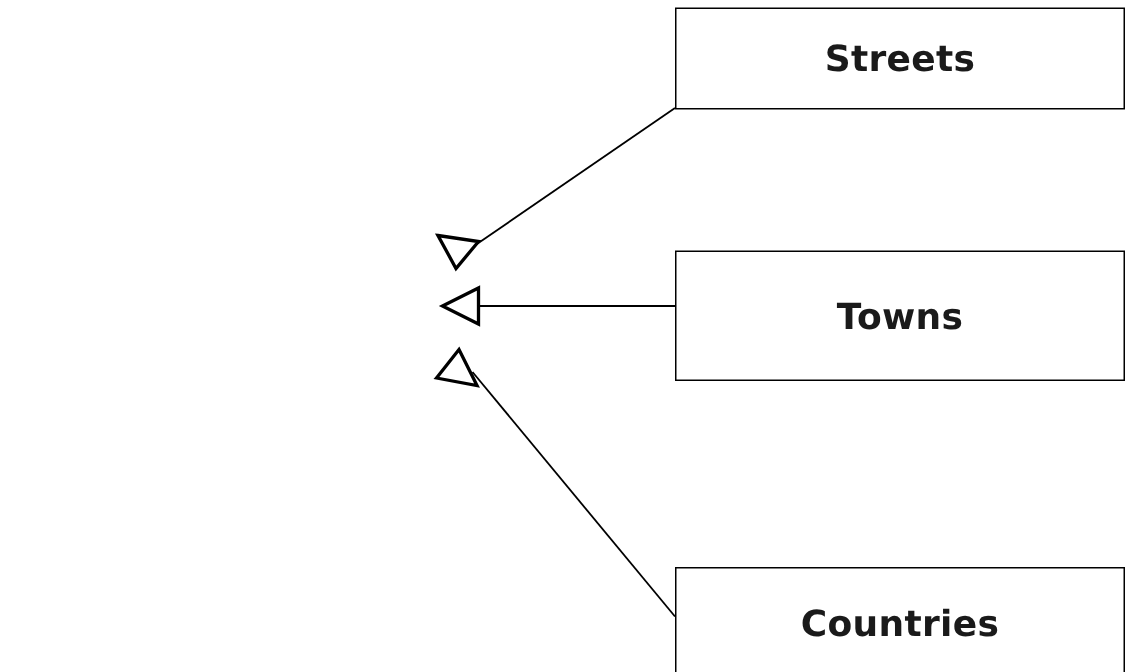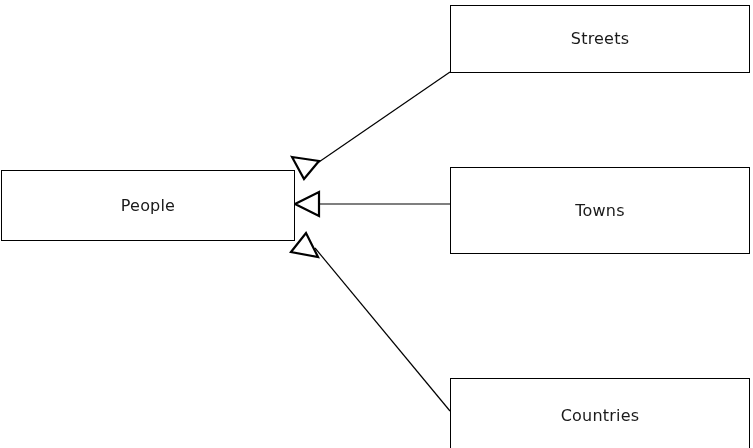--- a/index.html
+++ b/index.html
@@ -31,22 +31,22 @@
     position: absolute;
     box-sizing: border-box;
     border: 1px solid #000000;
     background: #ffffff;
     display: flex;
     align-items: center;
     justify-content: center;
   }
   .node-label {
     font-family: "DejaVu Sans", "Liberation Sans", sans-serif;
-    font-size: 16px;
-    font-weight: 400;
+    font-size: 24px;
+    font-weight: 700;
     color: #1a1a1a;
     letter-spacing: 0.2px;
     line-height: 1;
     white-space: nowrap;
     user-select: none;
   }
   #node-people   { left: 1px;   top: 170px; width: 294px; height: 71px; }
   #node-streets  { left: 450px; top: 5px;   width: 300px; height: 68px; }
   #node-towns    { left: 450px; top: 167px; width: 300px; height: 87px; }
   #node-countries{ left: 450px; top: 378px; width: 300px; height: 75px; }
@@ -65,23 +65,20 @@
     <line x1="450" y1="411" x2="315" y2="248" stroke="#000000" stroke-width="1.2"></line>
 
     <polygon points="292,157 319,161 304,179" fill="#ffffff" stroke="#000000" stroke-width="2.2" stroke-linejoin="miter"></polygon>
 
     <polygon points="295,204 319,192 319,216" fill="#ffffff" stroke="#000000" stroke-width="2.2" stroke-linejoin="miter"></polygon>
 
     <polygon points="291,252 306,233 318,257" fill="#ffffff" stroke="#000000" stroke-width="2.2" stroke-linejoin="miter"></polygon>
 
   </svg>
 
-  <div class="node-box" id="node-people">
-    <span class="node-label">People</span>
-  </div>
 
   <div class="node-box" id="node-streets">
     <span class="node-label">Streets</span>
   </div>
 
   <div class="node-box" id="node-towns">
     <span class="node-label">Towns</span>
   </div>
 
   <div class="node-box" id="node-countries">

